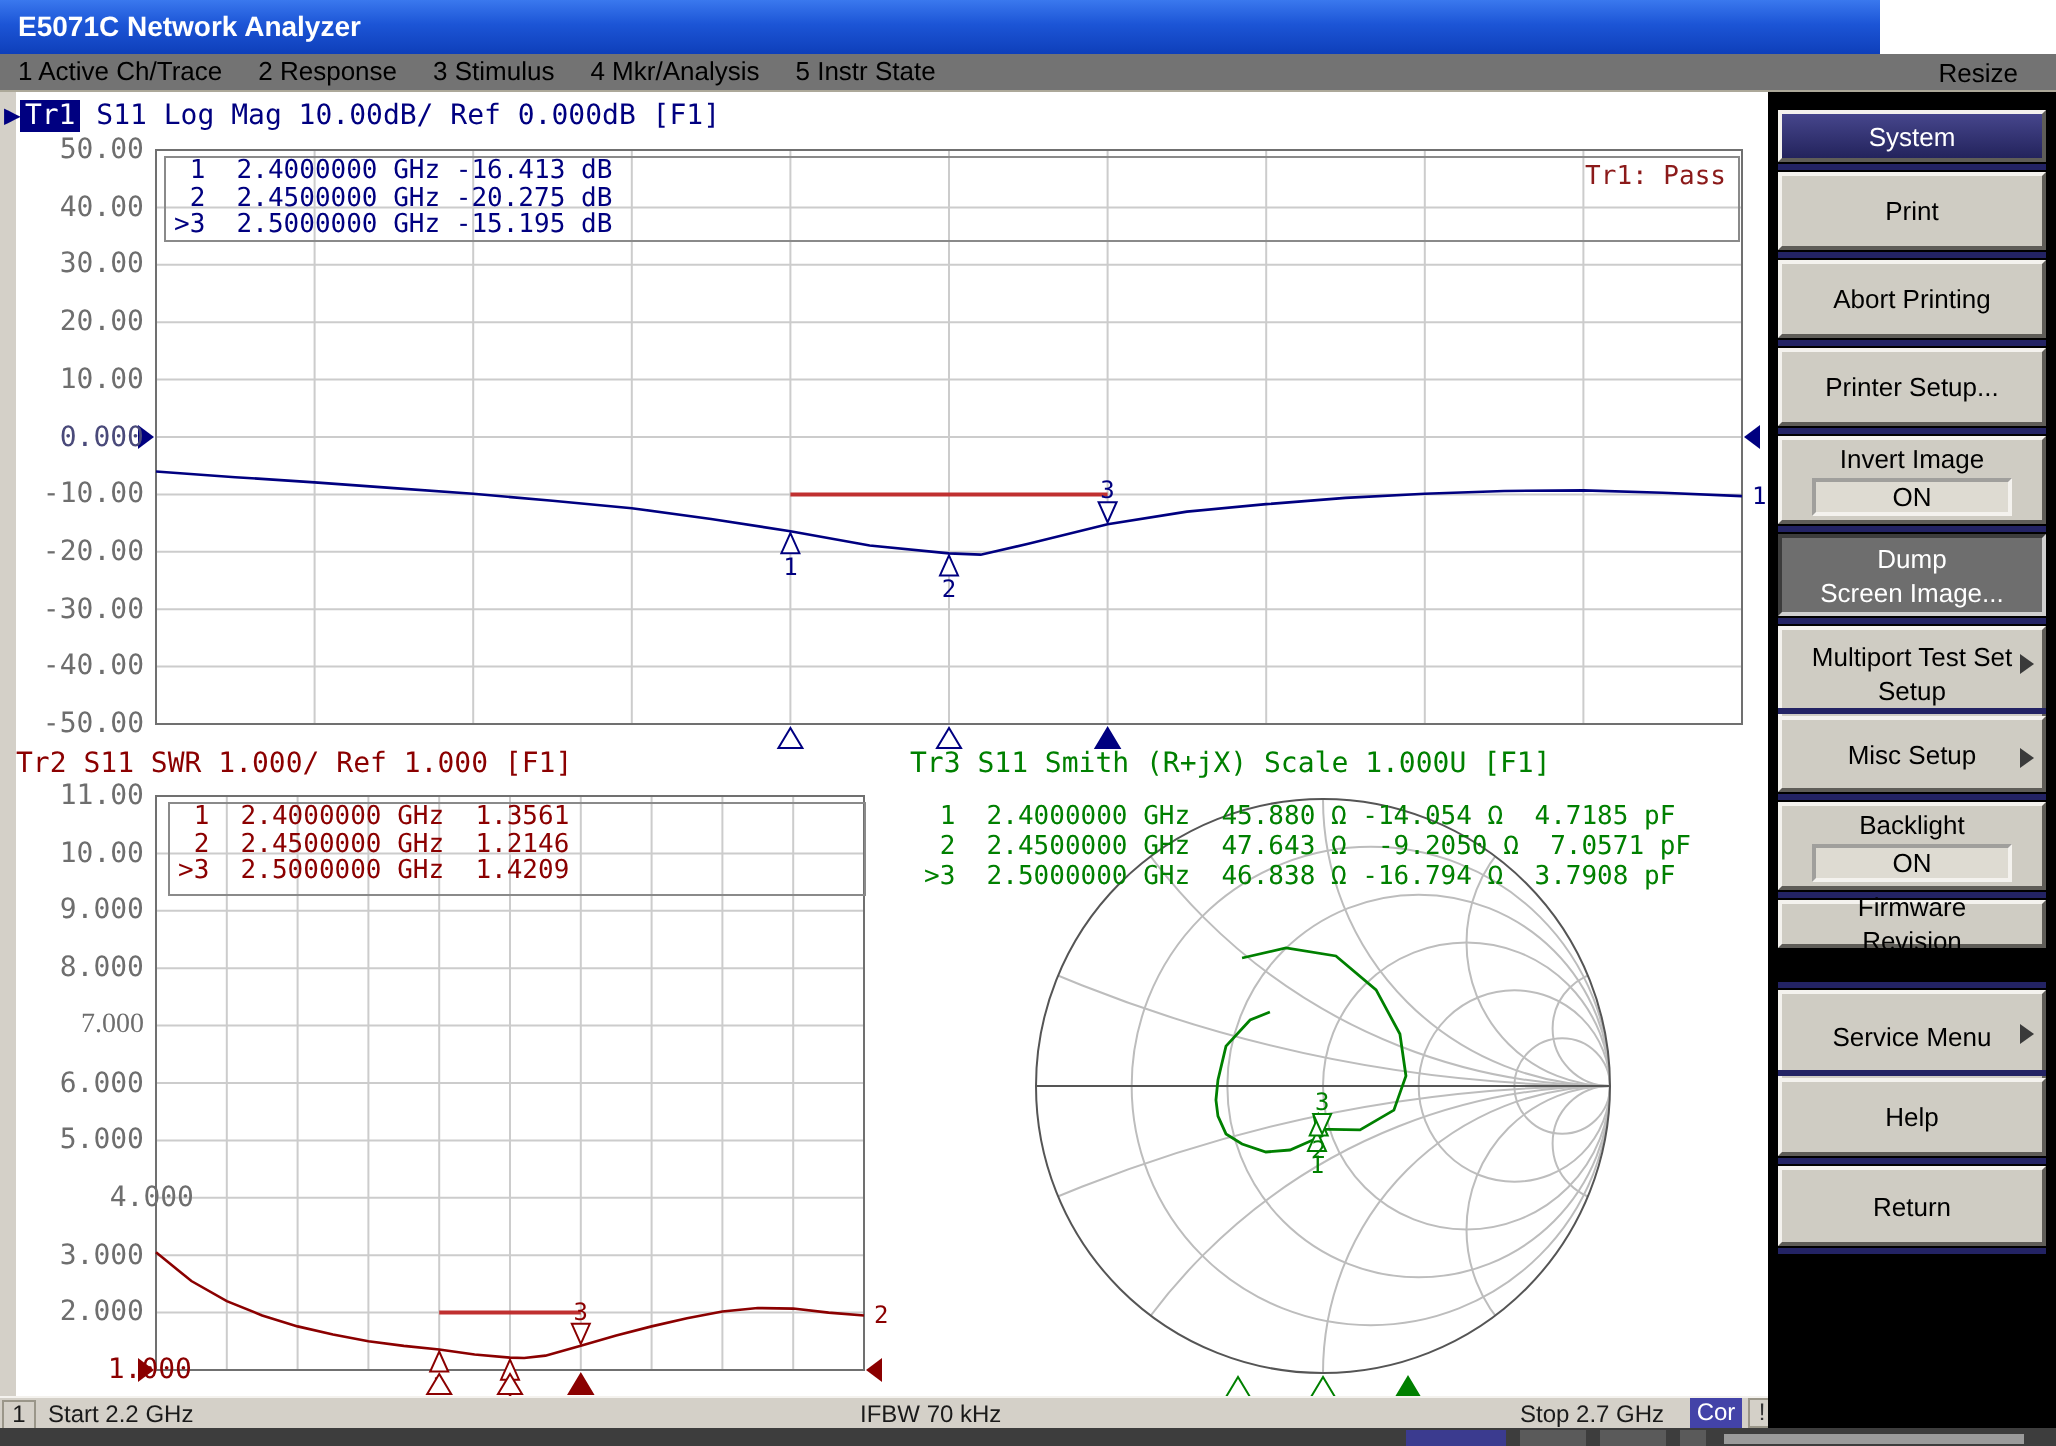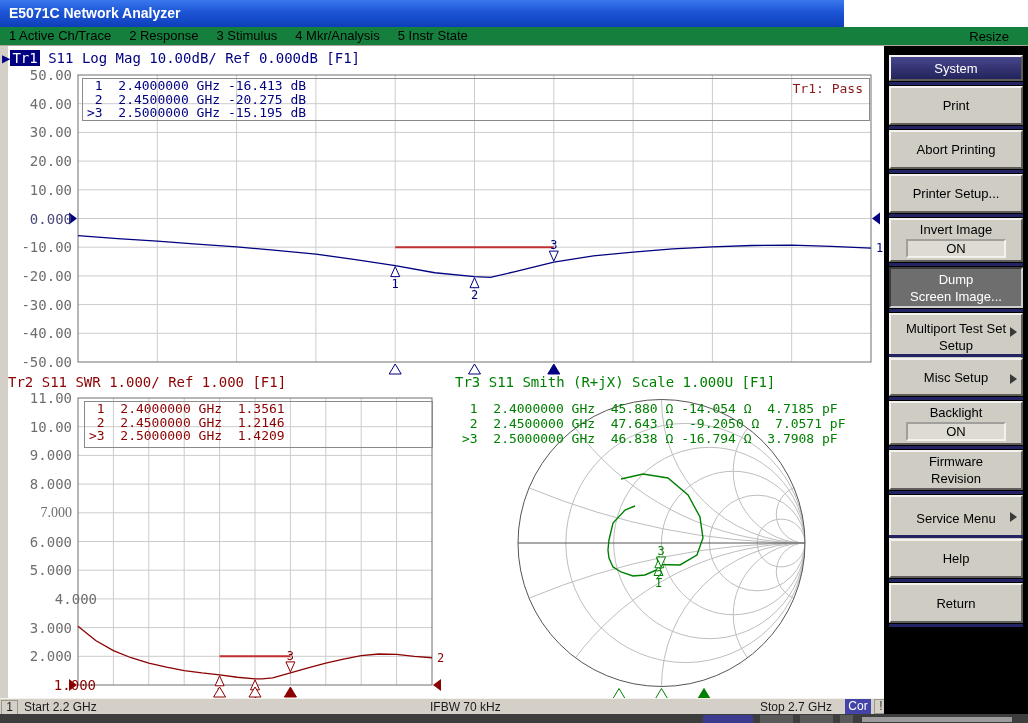--- a/index.html
+++ b/index.html
@@ -1,24 +1,24 @@
 <!DOCTYPE html>
 <html><head>
 <meta charset="utf-8">
 <style>
   html,body{margin:0;padding:0;background:#555;}
   #screen{position:relative;width:1028px;height:723px;background:#ffffff;overflow:hidden;
           font-family:"Liberation Sans",sans-serif;-webkit-font-smoothing:none;}
   .mono{font-family:"DejaVu Sans Mono","Liberation Mono",monospace;}
 
   
-  #titlebar{position:absolute;left:0;top:0;width:844px;height:27px;
+  #titlebar{position:absolute;left:0;top:0;width:940px;height:27px;
     background:linear-gradient(180deg,#3a78ee 0%,#1c55d6 45%,#0e3fba 100%);
     color:#fff;font-weight:bold;font-size:14px;line-height:27px;padding-left:9px;box-sizing:border-box;}
-  #menubar{position:absolute;left:0;top:27px;width:1028px;height:19px;background:#15803d;
+  #menubar{position:absolute;left:0;top:27px;width:1028px;height:19px;background:#737373;
     border-bottom:1px solid #aca899;font-size:13px;color:#000;box-sizing:border-box;}
   .menu-item{display:inline-block;padding:1px 9px 0 9px;cursor:default;}
   #menu-resize{position:absolute;right:10px;top:1px;}
 
   
   #left-strip{position:absolute;left:0;top:46px;width:8px;height:652px;background:#d4d0c8;}
   #chart-svg{position:absolute;left:0;top:0;pointer-events:none;}
 
   .trace-header{position:absolute;font-size:14px;white-space:pre;}
   #tr1-header{left:2px;top:50px;color:#000080;}
@@ -288,21 +288,21 @@
       <div class="softkey" style="top: 312px; height: 38px;">
         <div class="line">Misc Setup</div>
         <div class="arrow" style="top: 14px;"></div>
       </div>
       <div class="sk-sep" style="top: 351px;"></div>
       <div class="softkey" style="top: 355px; height: 44px;">
         <div class="line">Backlight</div>
         <div class="val">ON</div>
       </div>
       <div class="sk-sep" style="top: 400px;"></div>
-      <div class="softkey" style="top: 404px; height: 40px;">
+      <div class="softkey" style="top: 404px; height: 24px;">
         <div class="line">Firmware</div>
         <div class="line">Revision</div>
       </div>
       <div class="sk-sep" style="top: 445px;"></div>
       <div class="softkey" style="top: 449px; height: 47px;">
         <div class="line">Service Menu</div>
         <div class="arrow" style="top: 14.5px;"></div>
       </div>
       <div class="sk-sep" style="top: 489px;"></div>
       <div class="softkey" style="top: 493px; height: 39px;">

